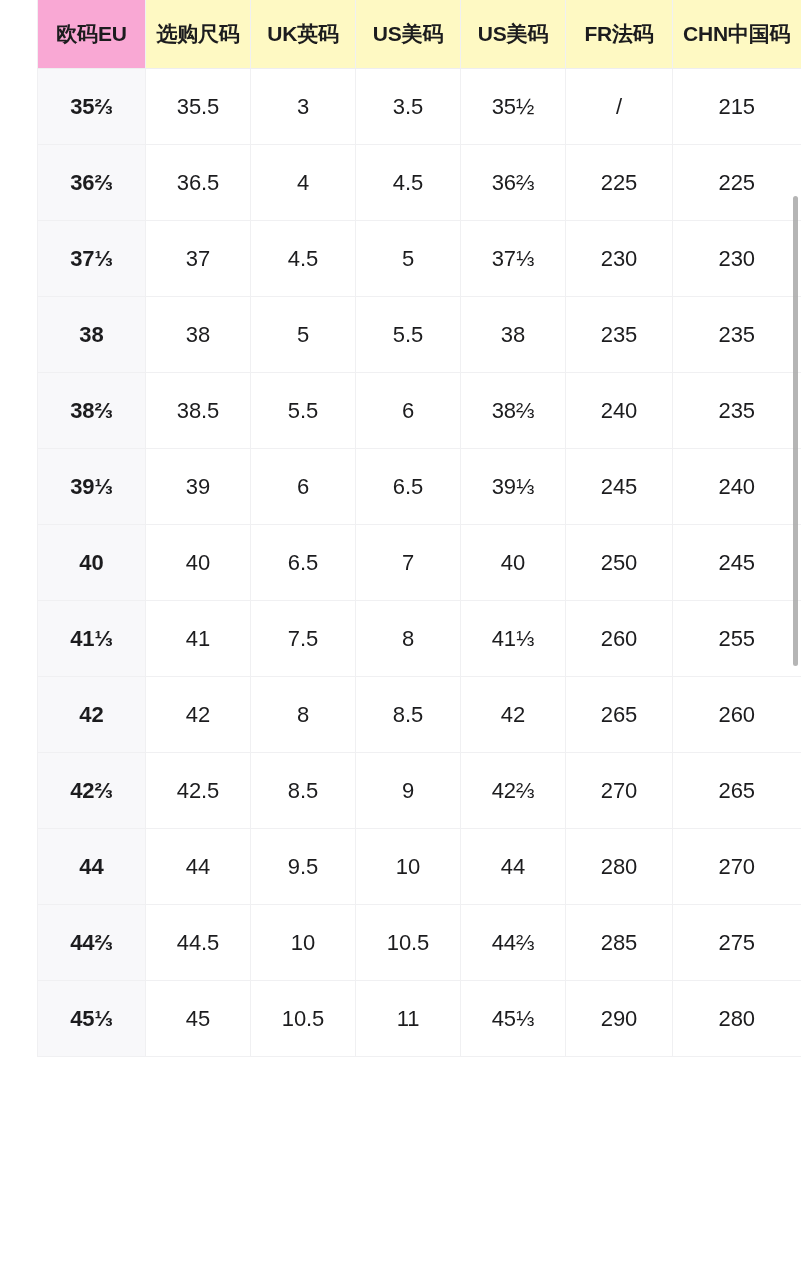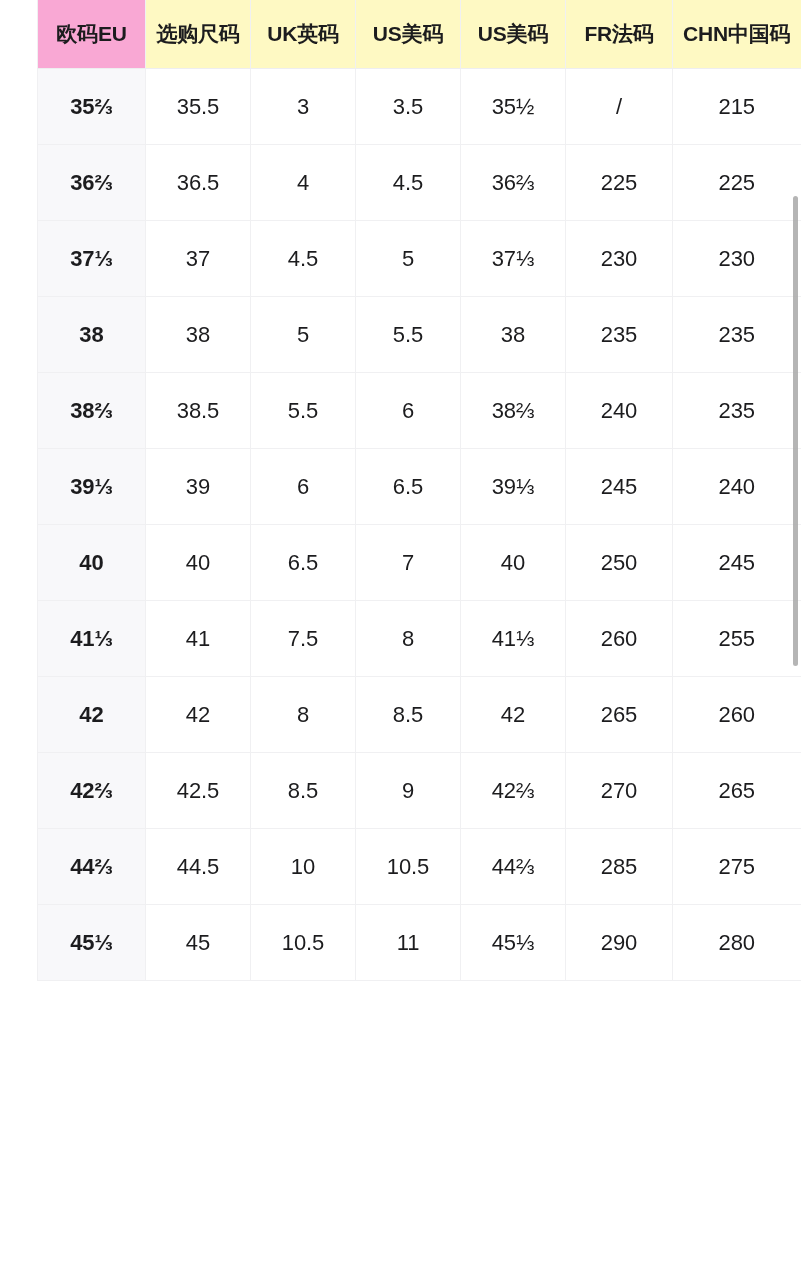--- a/index.html
+++ b/index.html
@@ -232,20 +232,29 @@
           <tr>
             <td class="col-first">42⅔</td>
             <td>42.5</td>
             <td>8.5</td>
             <td>9</td>
             <td>42⅔</td>
             <td>270</td>
             <td>265</td>
           </tr>
           <tr>
+            <td class="col-first">44</td>
+            <td>44</td>
+            <td>9.5</td>
+            <td>10</td>
+            <td>44</td>
+            <td>280</td>
+            <td>270</td>
+          </tr>
+          <tr>
             <td class="col-first">44⅔</td>
             <td>44.5</td>
             <td>10</td>
             <td>10.5</td>
             <td>44⅔</td>
             <td>285</td>
             <td>275</td>
           </tr>
           <tr>
             <td class="col-first">45⅓</td>

